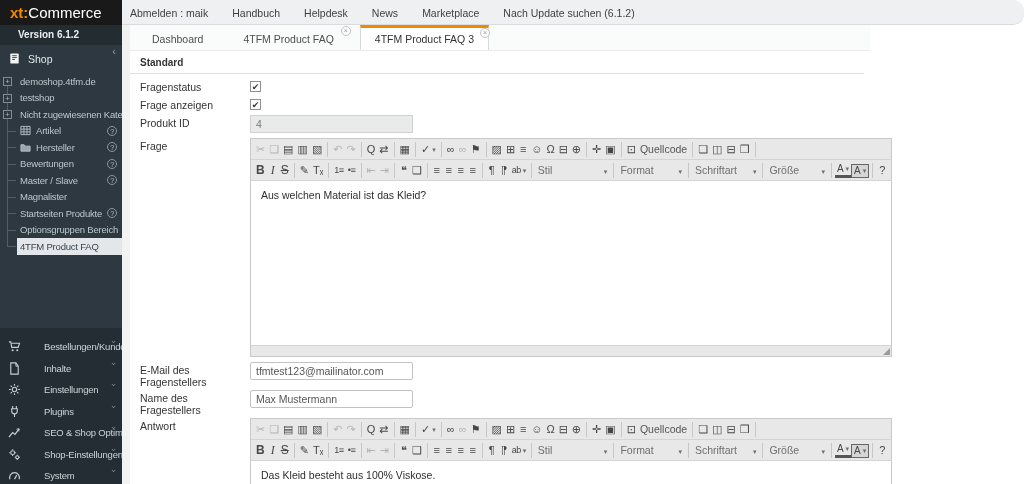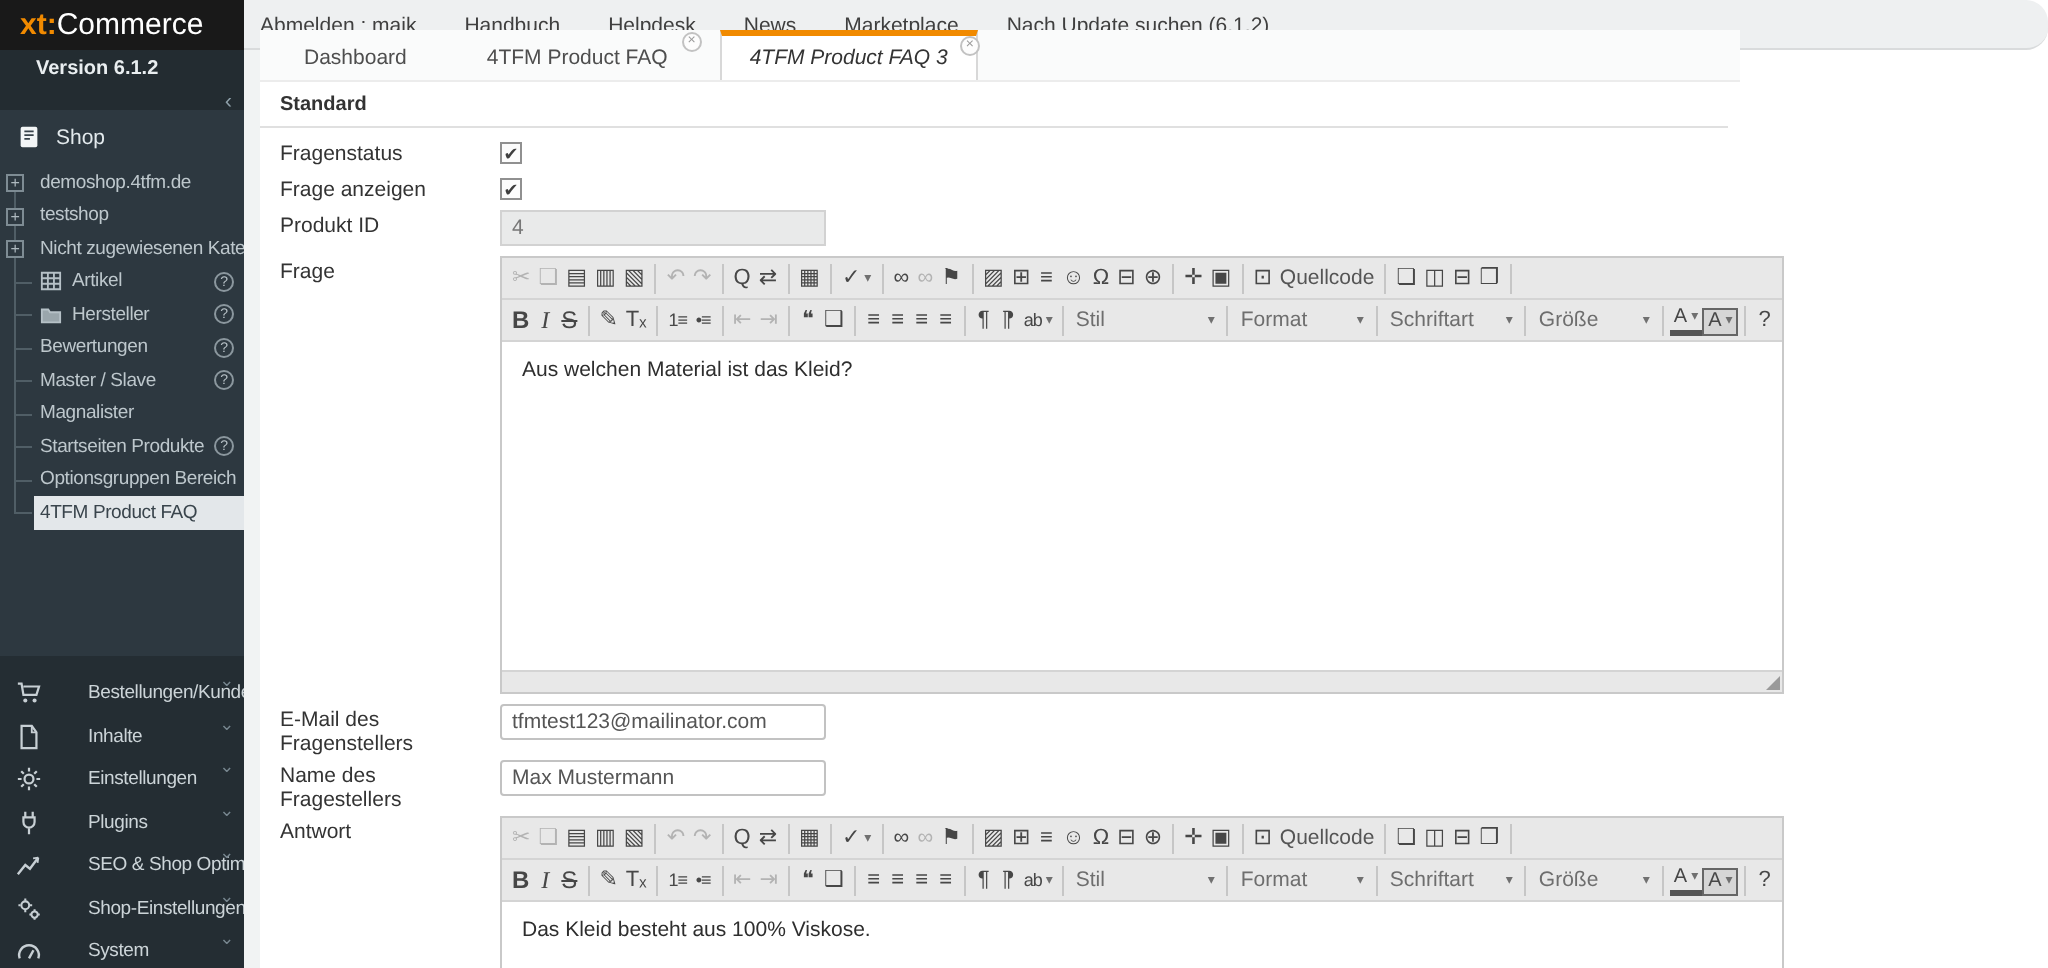--- a/index.html
+++ b/index.html
@@ -16,21 +16,21 @@
     background:#191919; color:#fff; font-size:15px; line-height:25px;
     padding-left:10px; white-space:nowrap; }
   .logo .xt { color:var(--accent); font-weight:bold; }
   .topmenu { position:absolute; left:130px; top:0; height:25px;
     display:flex; align-items:center; gap:24px; font-size:10.5px; color:#3f3f3f; }
   .topmenu span { white-space:nowrap; }
 
   
   .sidebar { position:absolute; left:0; top:25px; width:122px; bottom:0;
     background:#2d3840; color:#c3ccd1; overflow:hidden; }
-  .sb-version { height:30px; background:#232c31; color:#e9eef0; font-weight:bold;
+  .sb-version { height:20px; background:#232c31; color:#e9eef0; font-weight:bold;
     font-size:10px; padding:4px 0 0 18px; }
   .sb-collapse { position:absolute; right:6px; top:20px; color:#8ea0a9; font-size:11px; }
   .sb-shop { display:flex; align-items:center; gap:7px; padding:7px 8px 6px; color:#e2e9ec; font-size:10.5px; }
   .sb-shop .bookicon { width:13px; height:13px; flex:none; }
   .tree { position:relative; padding-top:2px; }
   .tree:before { content:""; position:absolute; left:7px; top:10px; height:166px;
     border-left:1px solid #505e66; }
   .titem { height:16.5px; display:flex; align-items:center; position:relative;
     padding-left:20px; font-size:9.5px; letter-spacing:-0.2px; white-space:nowrap;
     overflow:hidden; color:#bdc7cc; }
@@ -47,27 +47,27 @@
     background:#242d33; padding-top:8px; }
   .mitem { height:21.5px; display:flex; align-items:center; gap:23px;
     padding-left:8px; position:relative; font-size:9.5px; letter-spacing:-0.2px;
     color:#ccd4d8; white-space:nowrap; overflow:hidden; }
   .mitem .micon { width:13px; height:13px; flex:none; color:#c7cfd4; }
   .mitem .mchev { position:absolute; right:5px; top:-1px; font-size:9px; color:#77868f; }
   svg { display:block; width:100%; height:100%; }
 
   
   .gap { position:absolute; left:122px; top:25px; width:8px; bottom:0; background:#f1f3f3; }
-  .main { position:absolute; left:130px; top:15px; width:740px; bottom:0; background:#fff; }
+  .main { position:absolute; left:130px; top:25px; width:740px; bottom:0; background:#fff; }
   .tabbar { height:26px; display:flex; align-items:flex-end; padding-left:8px;
     background:#fafbfb; border-bottom:1px solid #ececec; }
   .tab { height:21px; line-height:21px; padding:0 14px; font-size:10.5px;
     color:#4e4e4e; position:relative; margin-right:12px; white-space:nowrap; }
   .tab.active { background:#fff; border:1px solid #d8d8d8; border-bottom:none;
-    border-top:3px solid var(--accent); height:25px; line-height:22px; color:#333;font-style:italic; }
+    border-top:3px solid var(--accent); height:25px; line-height:22px; color:#333; }
   .tab-close { position:absolute; right:-3px; top:-3px; width:10px; height:10px;
     border:1px solid #c2c2c2; border-radius:50%; font-size:7px; line-height:8px;
     text-align:center; color:#9a9a9a; background:#fdfdfd; }
   .tab.active .tab-close { top:0px; right:-2px; }
   .section-header { font-size:10px; font-weight:bold; color:#333;
     padding:6px 0 5px 10px; border-bottom:1px solid #e0e0e0; margin-right:6px; }
   .form { padding:5px 0 0 10px; }
   .frow { display:flex; margin-bottom:2px; align-items:flex-start; }
   .frow .lbl { width:110px; flex:none; font-size:10.5px; color:#333; padding-top:2px; }
   .cbrow { margin-bottom:4px; }
@@ -81,21 +81,21 @@
   .cke { width:768px; border:1px solid #c9c9c9; background:#fff; margin-bottom:3px; }
   .tb { display:flex; align-items:center; background:#e8e8e8; padding:1px 3px;
     height:21px; border-bottom:1px solid #d4d4d4; overflow:hidden; }
   .tb-btn { min-width:12px; padding:0 2px; height:18px; line-height:17px;
     text-align:center; font-size:11px; color:#474747; white-space:nowrap; flex:none;
     display:flex; align-items:center; justify-content:center; }
   .tb-btn.dis { color:#b3b3b3; }
   .sep { width:1px; height:15px; background:#c6c6c6; margin:0 3px; flex:none; }
   .caret { font-size:7px; color:#707070; margin-left:2px; }
   .src-label { font-size:10.5px; color:#555; margin-left:4px; }
-  .tb-select { display:flex; align-items:center; font-size:10.5px; color:#6e6e6e;
+  .tb-select { display:flex; align-items:flex-end; font-size:10.5px; color:#6e6e6e;
     padding:0 3px; flex:none; }
   .cls-b { font-weight:bold; font-size:12px; }
   .cls-i { font-style:italic; font-family:"Liberation Serif", serif; font-size:12px; }
   .cls-s { text-decoration:line-through; font-size:12px; }
   .cls-sm { font-size:9px; letter-spacing:-0.5px; }
   .cls-flip { transform:scaleX(-1); }
   .cls-tc { border-bottom:3px solid #555; height:15px; line-height:12px; margin-top:1px; font-size:10px; }
   .cls-bg { border:1px solid #666; background:#d6d6d6; height:14px; line-height:12px; margin-top:2px; font-size:10px; }
   .cke-content { height:164px; padding:8px 10px; font-size:10.5px; color:#2e2e2e;
     background:#fff; }

